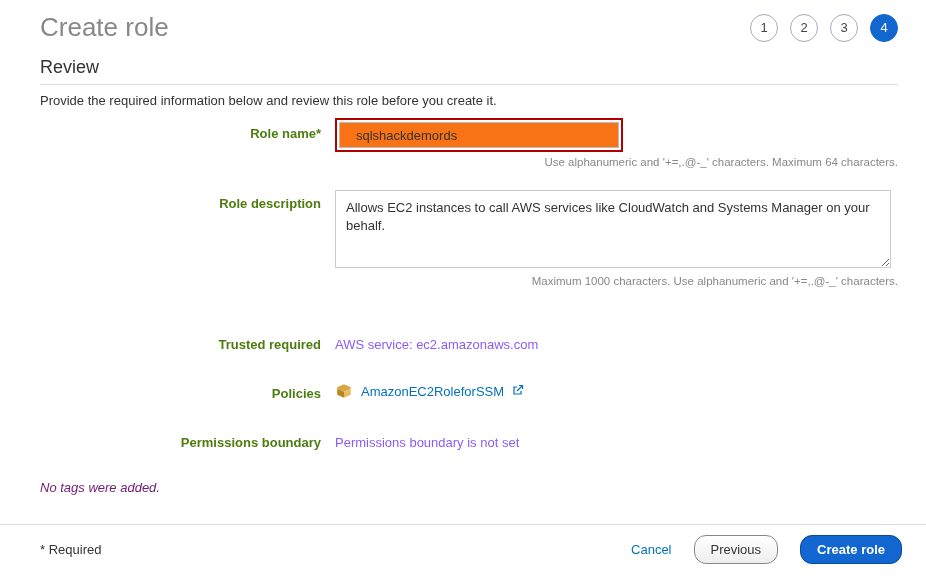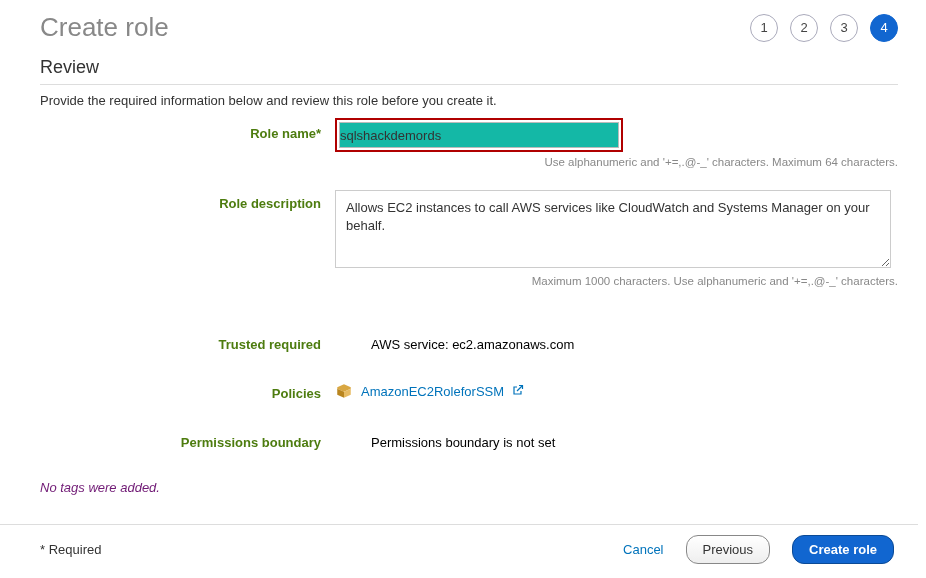--- a/index.html
+++ b/index.html
@@ -73,54 +73,54 @@
   }
   .form-value { flex: 1; }
   .highlight-box {
     border: 2px solid #b00000;
     padding: 2px;
     display: inline-block;
   }
   input.text-input {
     width: 280px;
     height: 26px;
-    padding: 3px 0;
+    padding: 3px 16px;
     font-size: 13px;
     border: 1px solid #bbb;
     color: #333;
-    background: #14b8a6;
+    background: #f97316;
   }
   .hint {
     font-size: 11.5px;
     color: #888;
     margin-top: 4px;
     margin-bottom: 16px;
     text-align: right;
   }
   textarea.desc {
     width: 556px;
     height: 78px;
     padding: 8px 10px;
     font-size: 13px;
     color: #333;
     border: 1px solid #ccc;
     resize: both;
     font-family: inherit;
     line-height: 1.4;
   }
   .spacer-row { height: 22px; }
-  .static-val { padding-top: 6px; color: #000000; margin-left: 36px; }
+  .static-val { padding-top: 6px; color: #8b5cf6; }
   .policy-row { display: flex; align-items: center; gap: 8px; padding-top: 2px; }
   .policy-icon svg { width: 18px; height: 18px; display: block; }
   .policy-link { color: #0073bb; text-decoration: none; font-size: 13px; }
   .ext-icon { color: #0073bb; }
   .no-tags { font-style: italic; color: #701a75; margin-top: 30px; margin-bottom: 40px; }
   .footer {
     position: absolute;
-    bottom: 0; left: 0; right: 8px;
+    bottom: 0; left: 0; right: 0;
     border-top: 1px solid #ddd;
     padding: 10px 24px 14px 40px;
     display: flex;
     justify-content: space-between;
     align-items: center;
     background: #fff;
   }
   .required-note { font-size: 13px; color: #333; }
   .footer-actions { display: flex; align-items: center; gap: 22px; }
   .cancel-link { color: #0073bb; cursor: pointer; font-size: 13px; }

